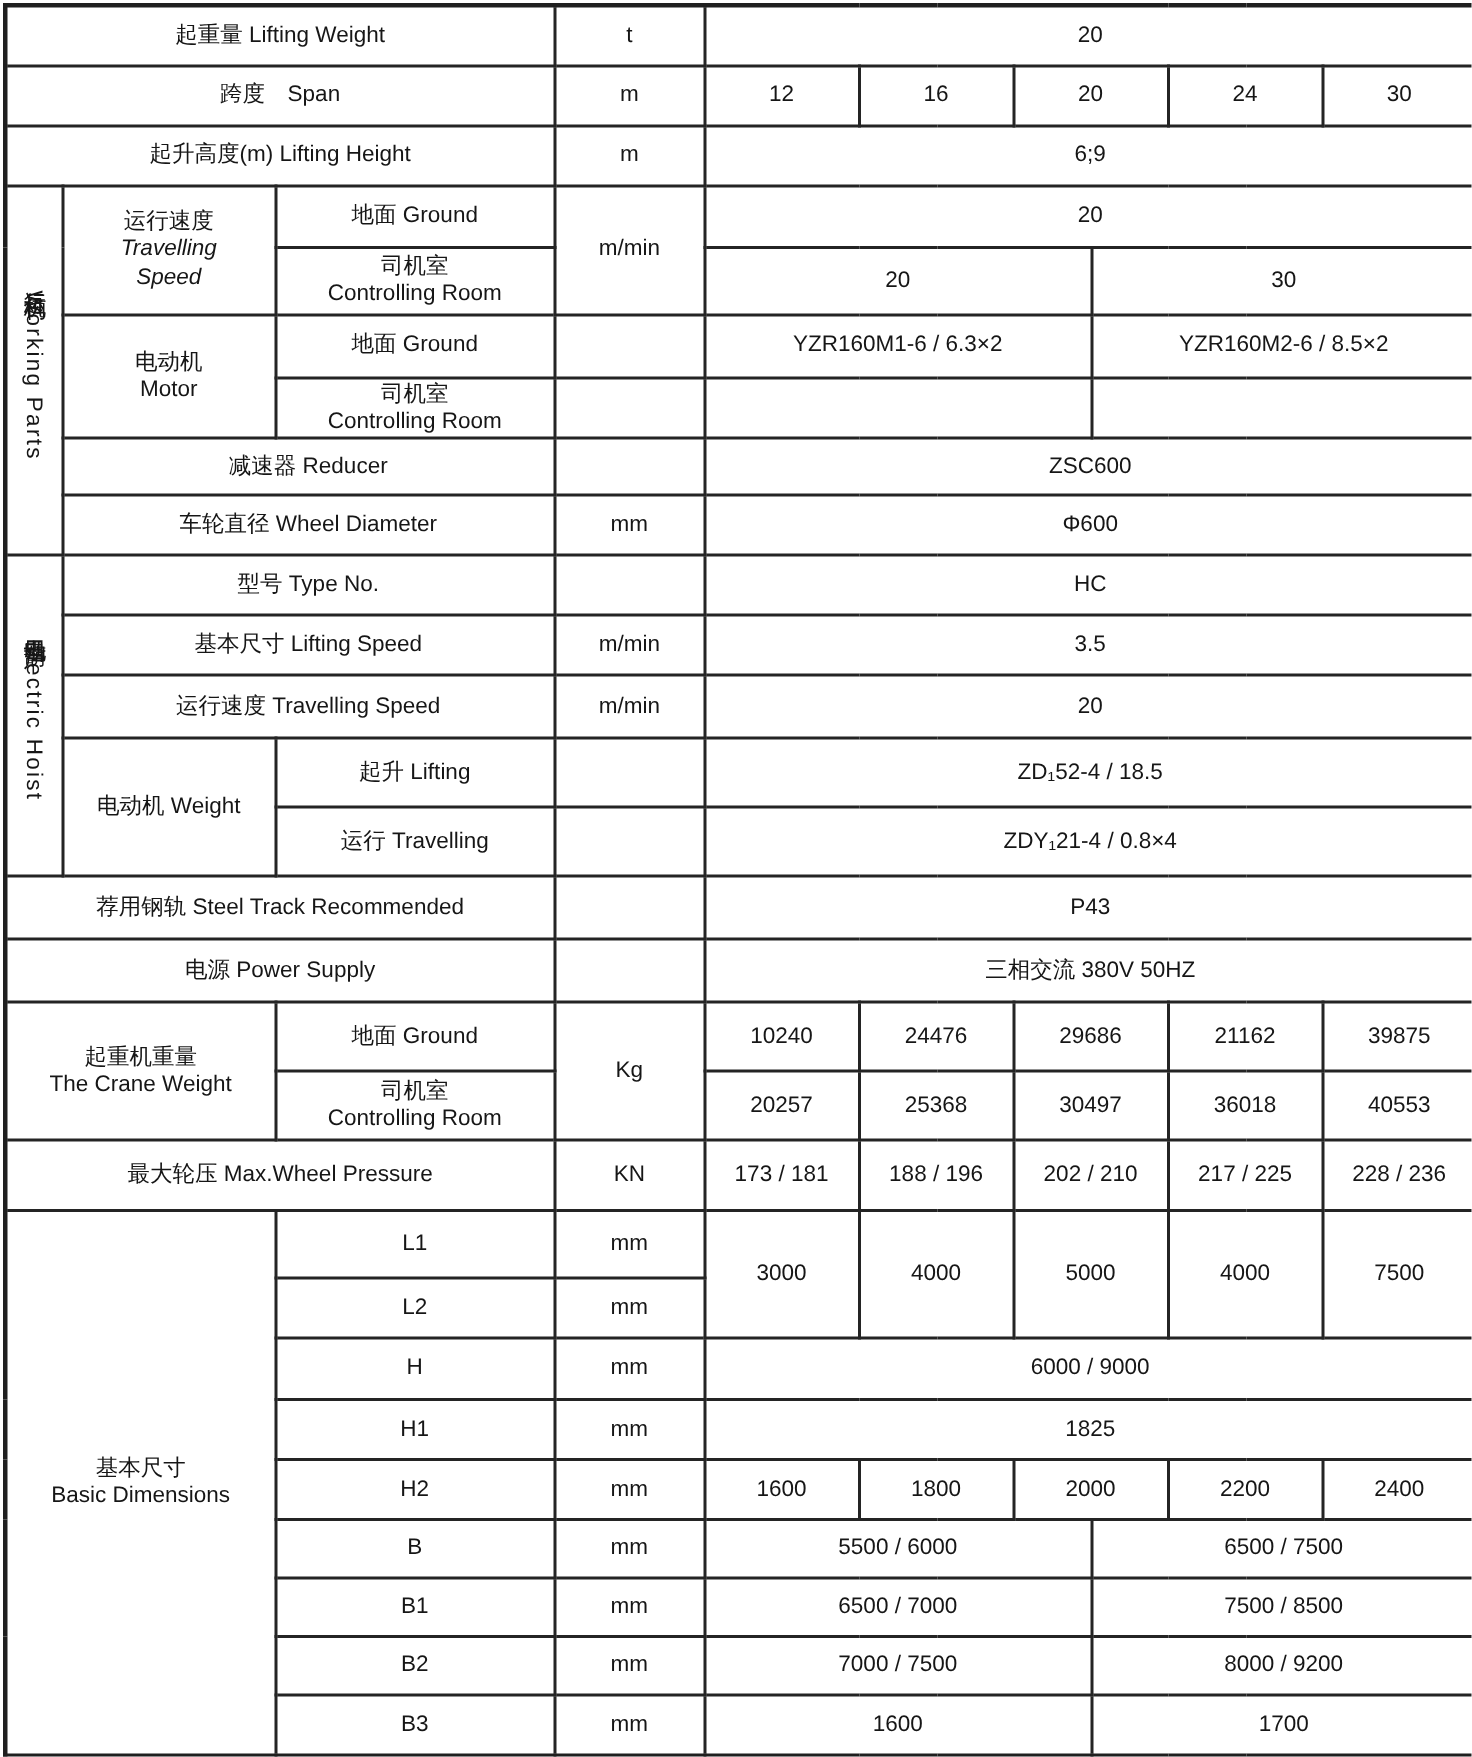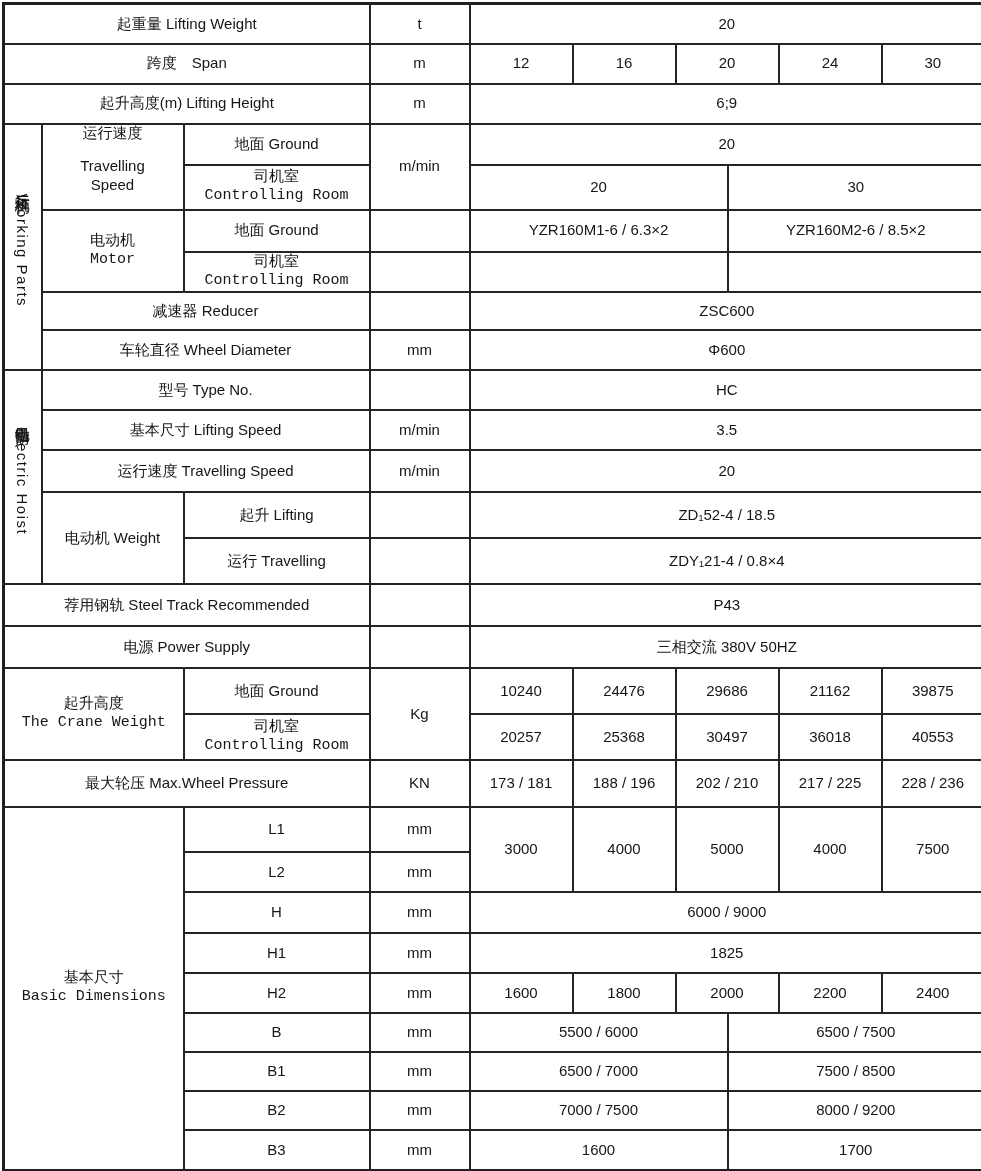--- a/index.html
+++ b/index.html
@@ -4,22 +4,22 @@
 <style>
   html,body { margin:0; padding:0; background:#ffffff; }
   body { width:981px; height:1171px; overflow:hidden;
          font-family:"Liberation Sans","DejaVu Sans",sans-serif; color:#161616; }
   .wrap { padding:2px; }
   table.spec { border-collapse:collapse; table-layout:fixed; width:977px;
                border:3px solid #1f1f1f; }
   td { border:2px solid #242424; text-align:center; vertical-align:middle;
        font-size:15px; line-height:1.22; padding:1px 3px; overflow:hidden;
        word-break:break-word; }
-  td .ln { display:block;font-family:Liberation Mono, monospace; }
-  td .en-narrow { display:block; max-width:86px; margin:13px auto; }
+  td .ln { display:block; }
+  td .en-narrow { display:block; max-width:86px; margin:0 auto;font-style:italic; }
   td.vert-cell { padding:0; }
   td.vert-cell .vert { writing-mode:vertical-rl; text-orientation:mixed;
                        display:inline-block; letter-spacing:1.5px; line-height:1; }
 </style>
 </head>
 <body>
 
 <div class="wrap">
 <table class="spec">
   <colgroup>
@@ -158,21 +158,21 @@
   </tr>
 
   <tr style="height:42px">
     <td colspan="3">电源 Power Supply</td>
     <td></td>
     <td colspan="10">三相交流 380V  50HZ</td>
   </tr>
 
   <tr style="height:46px">
     <td colspan="2" rowspan="2">
-      <span class="ln">起升高度</span>
+      <span class="ln">起重机重量</span>
       <span class="ln">The Crane Weight</span>
     </td>
     <td>地面 Ground</td>
     <td rowspan="2">Kg</td>
     <td colspan="2">10240</td>
     <td colspan="2">24476</td>
     <td colspan="2">29686</td>
     <td colspan="2">21162</td>
     <td colspan="2">39875</td>
   </tr>

